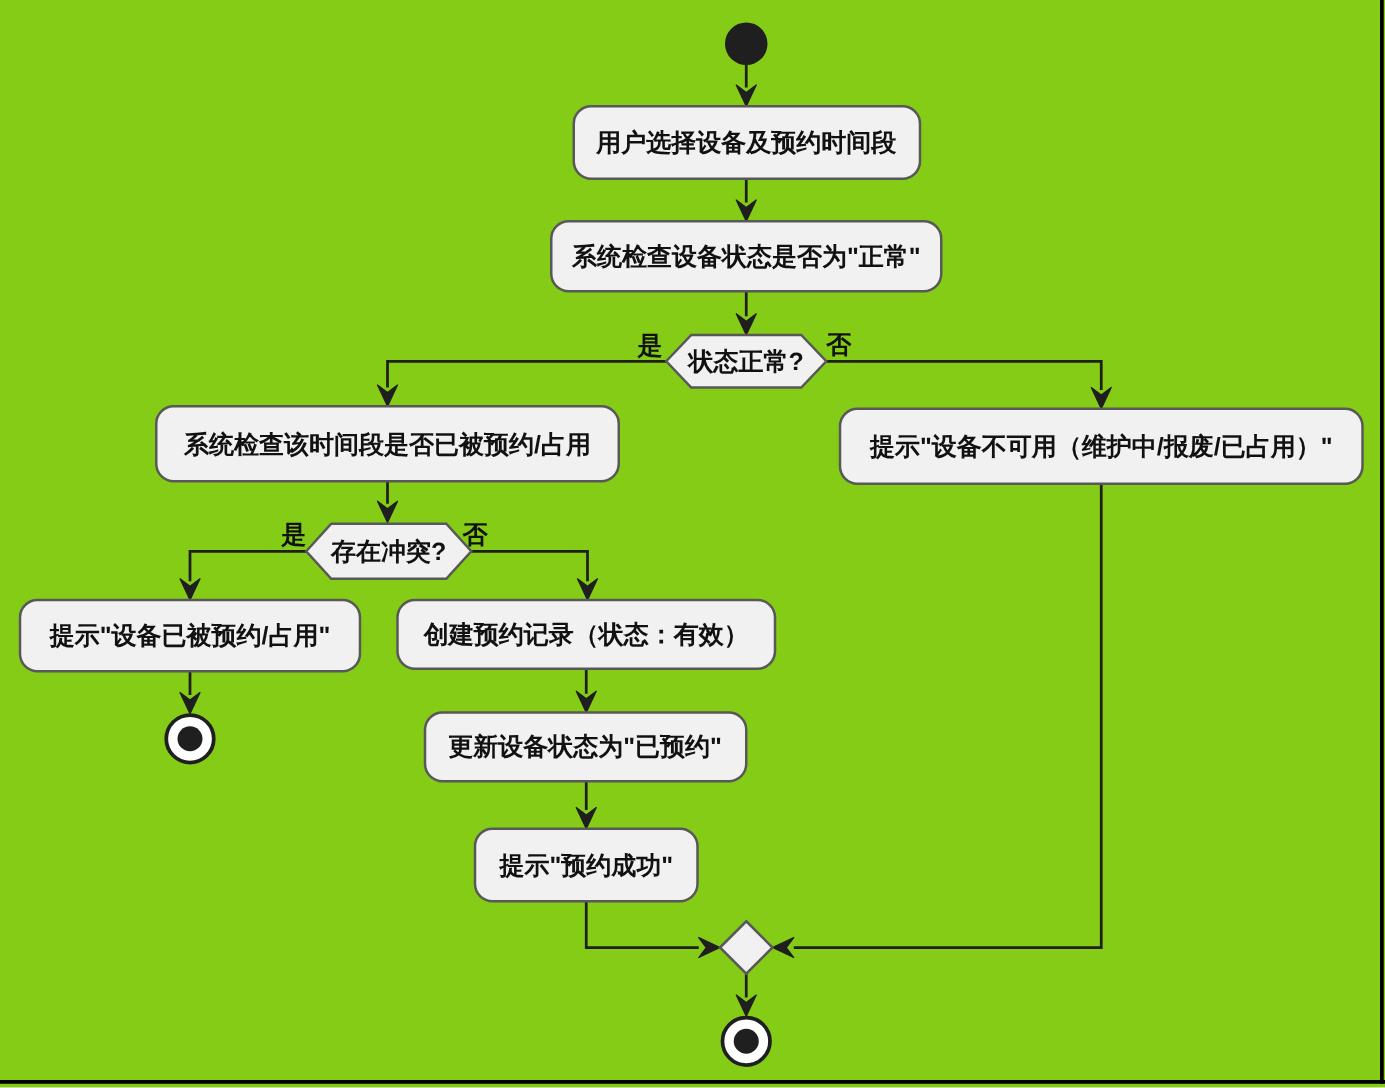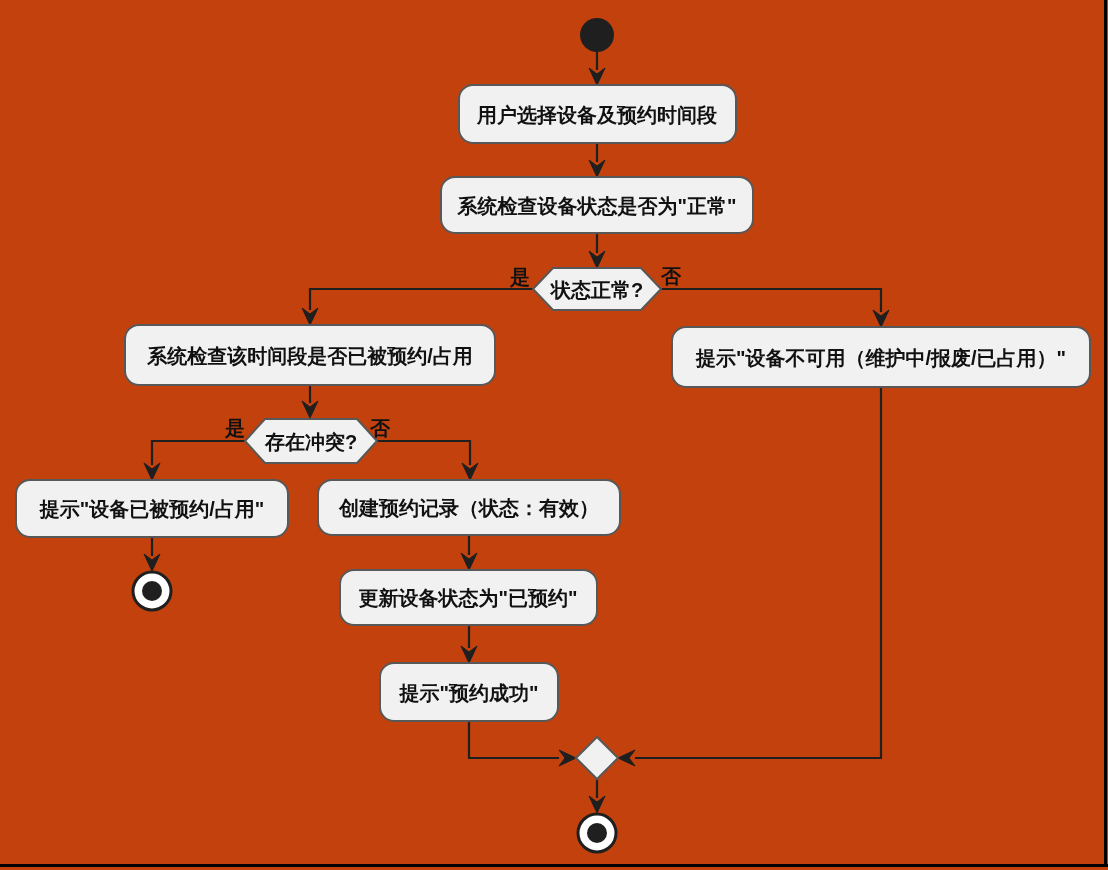--- a/index.html
+++ b/index.html
@@ -8,21 +8,21 @@
     background: #ffffff;
     width: 1108px;
     height: 870px;
     overflow: hidden;
     font-family: "Liberation Sans", sans-serif;
   }
   .canvas {
     position: relative;
     width: 1108px;
     height: 870px;
-    background: #c2410c;
+    background: #84cc16;
   }
   svg { display: block; }
   .activity-box {
     fill: #f1f1f1;
     stroke: #585858;
     stroke-width: 2;
   }
   .decision-shape {
     fill: #f1f1f1;
     stroke: #585858;

